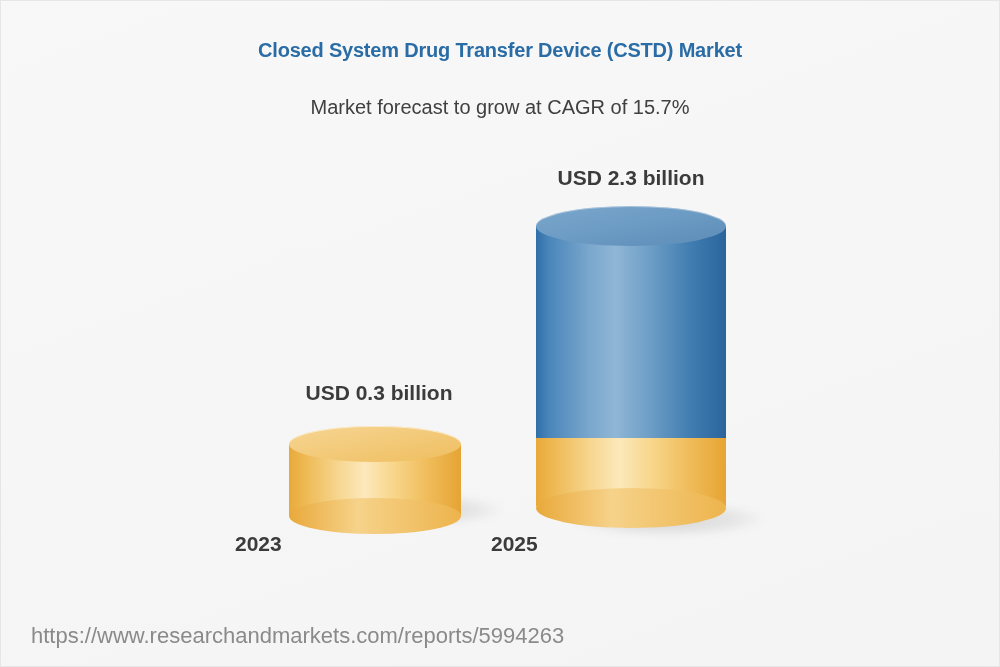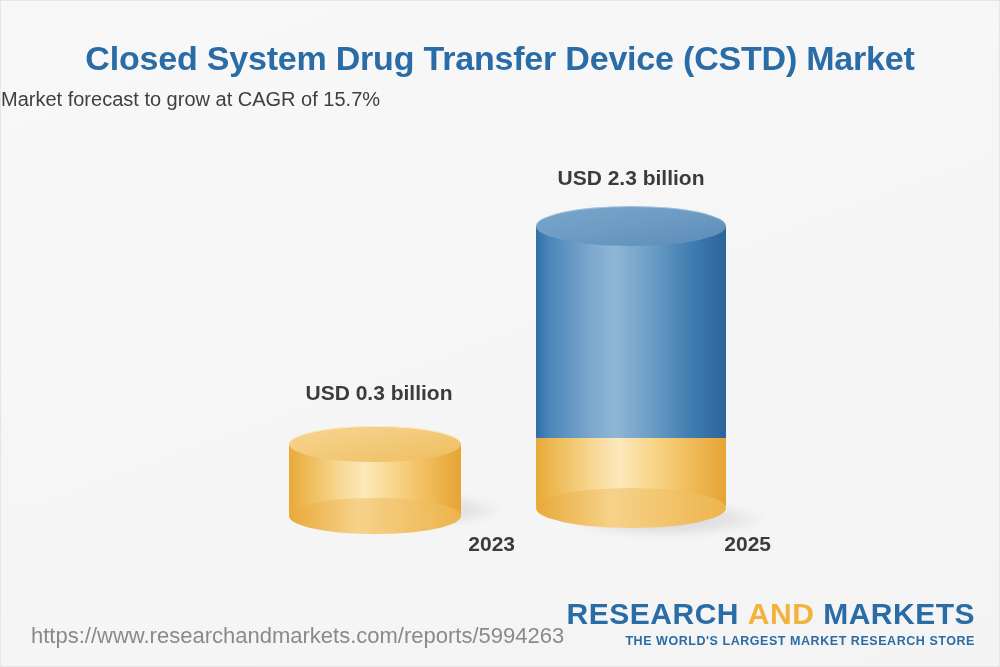--- a/index.html
+++ b/index.html
@@ -19,30 +19,31 @@
     box-sizing: border-box;
     overflow: hidden;
   }
 
   
   .title {
     position: absolute;
     left: 0; right: 0;
     top: 38px;
     text-align: center;
-    font-size: 34px;
+    font-size: 20px;
     font-weight: bold;
     color: #2a6ca6;
     letter-spacing: -0.2px;
     white-space: nowrap;
   }
   .subtitle {
     position: absolute;
     left: 0; right: 0;
-    top: 87px;
+    top: 95px;
+    text-align: center;
     font-size: 20px;
     font-weight: normal;
     color: #404040;
     white-space: nowrap;
   }
 
   
   .plot { position: absolute; left: 0; top: 0; width: 1000px; height: 667px; }
 
   .bar-group { position: absolute; }
@@ -50,21 +51,21 @@
   .value-label {
     position: absolute;
     text-align: center;
     font-size: 21px;
     font-weight: bold;
     color: #3b3b3b;
     white-space: nowrap;
   }
   .cat-label {
     position: absolute;
-    text-align: right;
+    text-align: left;
     font-size: 21px;
     font-weight: bold;
     color: #3b3b3b;
     white-space: nowrap;
   }
 
   
   .cyl { position: absolute; }
   .cyl-shadow {
     position: absolute;
@@ -195,20 +196,14 @@
         <div class="seg-cap b-top" style="top:0px; height:40px;"></div>
       </div>
 
       <div class="cat-label" style="left:490px; top:531px; width:280px;">2025</div>
     </div>
 
   </div>
 
   <div class="footer-url">https://www.researchandmarkets.com/reports/5994263</div>
 
-  <div class="logo">
-    <div class="logo-main">
-      <span class="blue">RESEARCH</span><span>&nbsp;</span><span class="gold">AND</span><span>&nbsp;</span><span class="blue">MARKETS</span>
-    </div>
-    <div class="logo-sub">THE WORLD'S LARGEST MARKET RESEARCH STORE</div>
-  </div>
 
 </div>
 
 </body></html>

